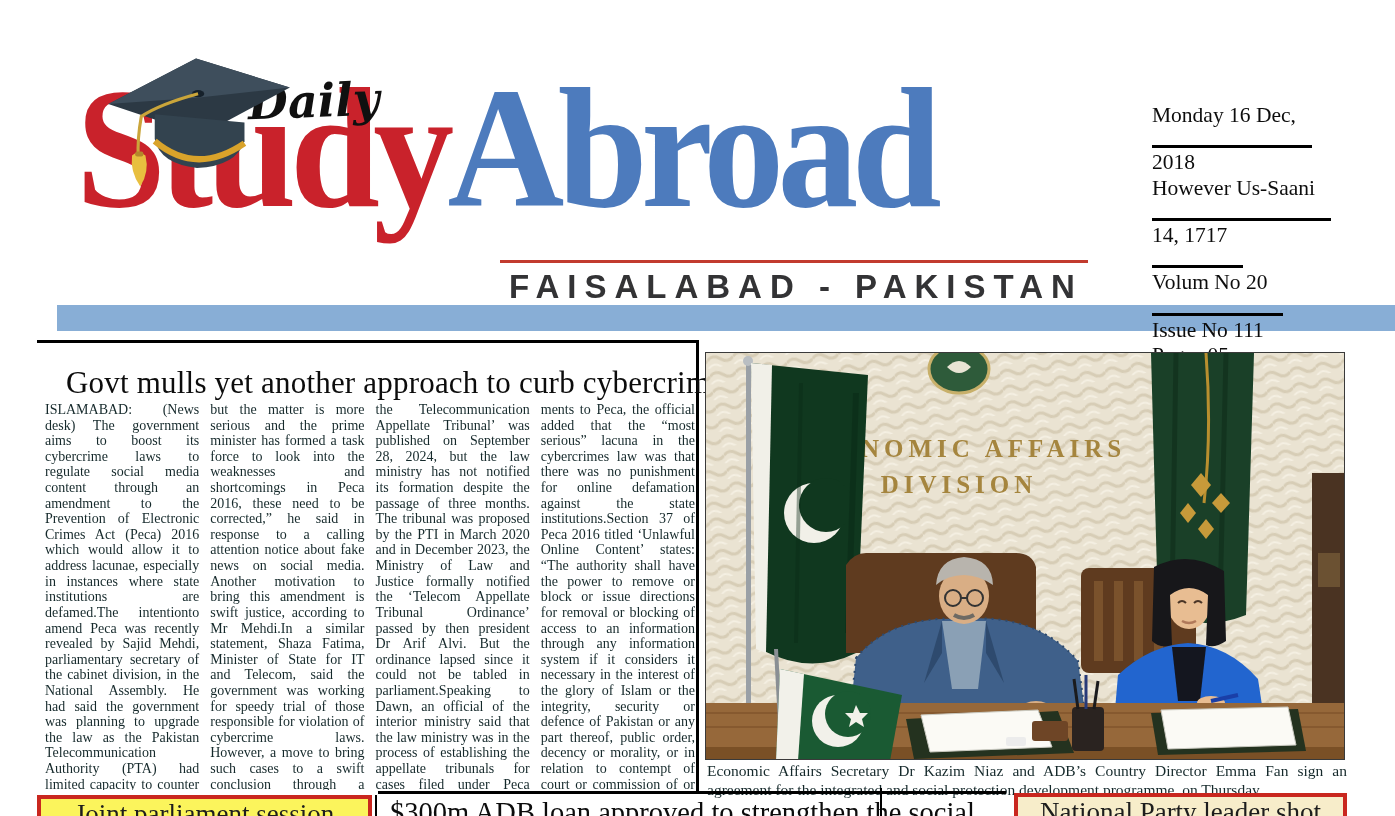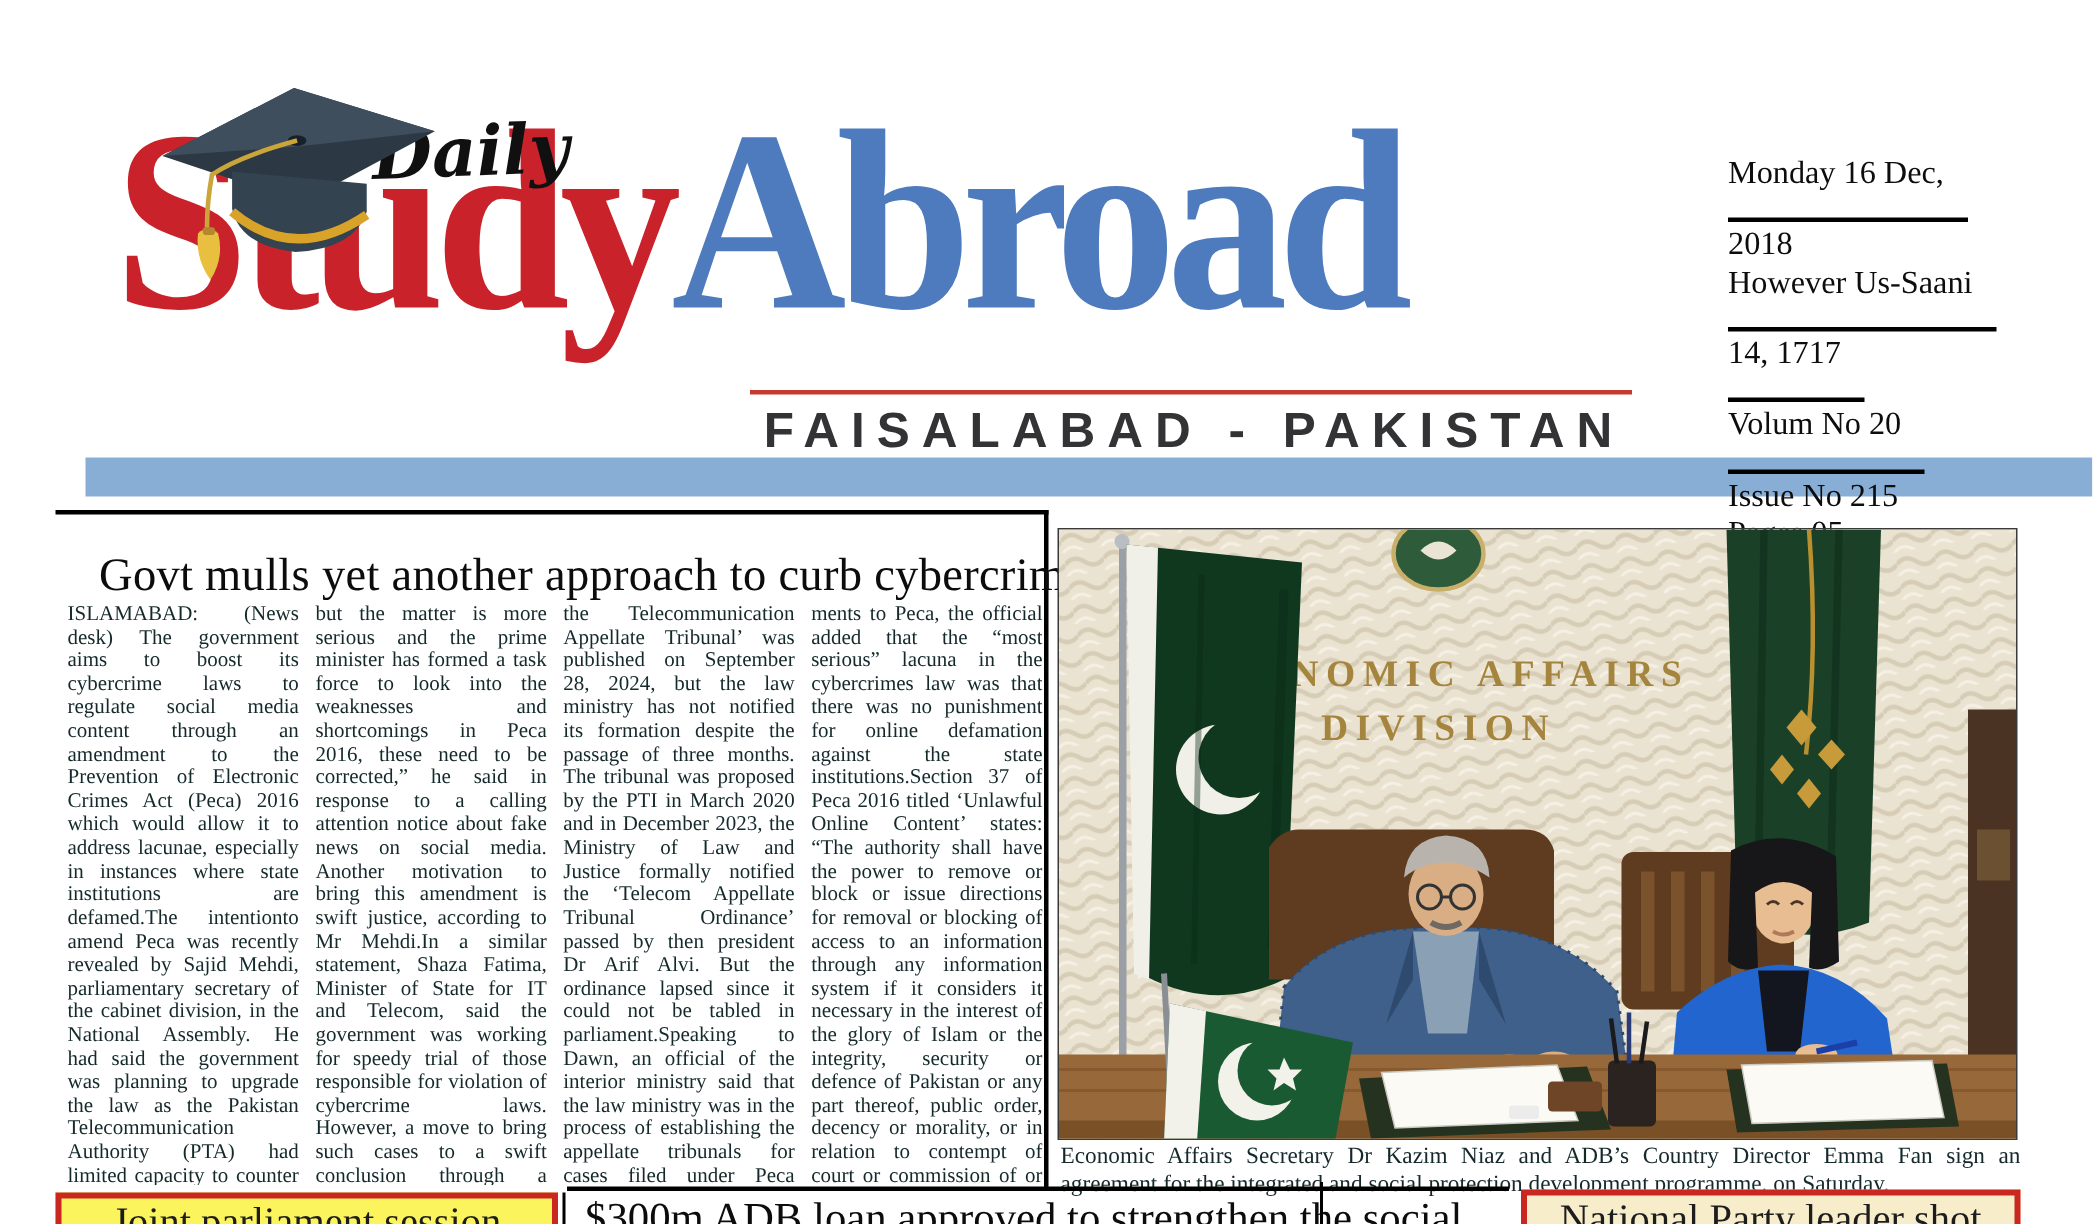--- a/index.html
+++ b/index.html
@@ -82,21 +82,21 @@
   <div class="red-rule"></div>
   <div class="tagline">FAISALABAD - PAKISTAN</div>
   <div class="blue-bar"></div>
 
   <div class="info-block">
     <span class="info-line underlined">Monday 16 Dec,</span>
     <span class="info-line">2018</span>
     <span class="info-line underlined">However Us-Saani</span>
     <span class="info-line underlined">14, 1717</span>
     <span class="info-line underlined">Volum No 20</span>
-    <span class="info-line">Issue No 215</span>
+    <span class="info-line">Issue No 111</span>
     <span class="info-line">Pages 05</span>
   </div>
 
   <div class="rule-top"></div>
   <div class="vdivider"></div>
   <h1 class="headline" style="margin:16px;font-weight:normal;">Govt mulls yet another approach to curb cybercrime</h1>
 
   <div class="columns">
     <div class="col">ISLAMABAD: (News desk) The government aims to boost its cybercrime laws to regulate social media content through an amendment to the Prevention of Electronic Crimes Act (Peca) 2016 which would allow it to address lacunae, especially in instances where state institutions are defamed.The intentionto amend Peca was recently revealed by Sajid Mehdi, parliamentary secretary of the cabinet division, in the National Assembly. He had said the government was planning to upgrade the law as the Pakistan Telecommunication Authority (PTA) had limited capacity to counter cybercrimes.“We have tried to block VPNs and blocked X (Twitter),</div>
     <div class="col">but the matter is more serious and the prime minister has formed a task force to look into the weaknesses and shortcomings in Peca 2016, these need to be corrected,” he said in response to a calling attention notice about fake news on social media. Another motivation to bring this amendment is swift justice, according to Mr Mehdi.In a similar statement, Shaza Fatima, Minister of State for IT and Telecom, said the government was working for speedy trial of those responsible for violation of cybercrime laws. However, a move to bring such cases to a swift conclusion through a dedicated tribunal is already in limbo. The notification for the ‘Establishment of</div>
@@ -207,21 +207,21 @@
         <line x1="70" y1="296" x2="76" y2="408" stroke="#8a8f94" stroke-width="4"></line>
         <polygon points="74,316 196,342 184,408 70,408" fill="#1a5a33"></polygon>
         <polygon points="74,316 98,321 92,408 70,408" fill="#f2f1ea"></polygon>
         <circle cx="132" cy="368" r="26" fill="#f2f1ea"></circle>
         <circle cx="142" cy="361" r="23" fill="#1a5a33"></circle>
         <polygon points="150,352 154,360 162,360 156,366 158,374 150,369 143,374 145,366 139,360 147,360" fill="#f2f1ea"></polygon>
       </g>
     </svg>
   </div>
 
-  <div class="caption">Economic Affairs Secretary Dr Kazim Niaz and ADB’s Country Director Emma Fan sign an agreement for the integrated and social protection development programme, on Saturday.</div>
+  <div class="caption">Economic Affairs Secretary Dr Kazim Niaz and ADB’s Country Director Emma Fan sign an agreement for the integrated and social protection development programme, on Thursday.</div>
 
   <div class="hline-mid"></div>
   <div class="teaser-left">Joint parliament session</div>
   <div class="vline1"></div>
   <div class="teaser-mid">$300m ADB loan approved to strengthen the social</div>
   <div class="vline2"></div>
   <div class="teaser-right">National Party leader shot</div>
 
 </div>
 

